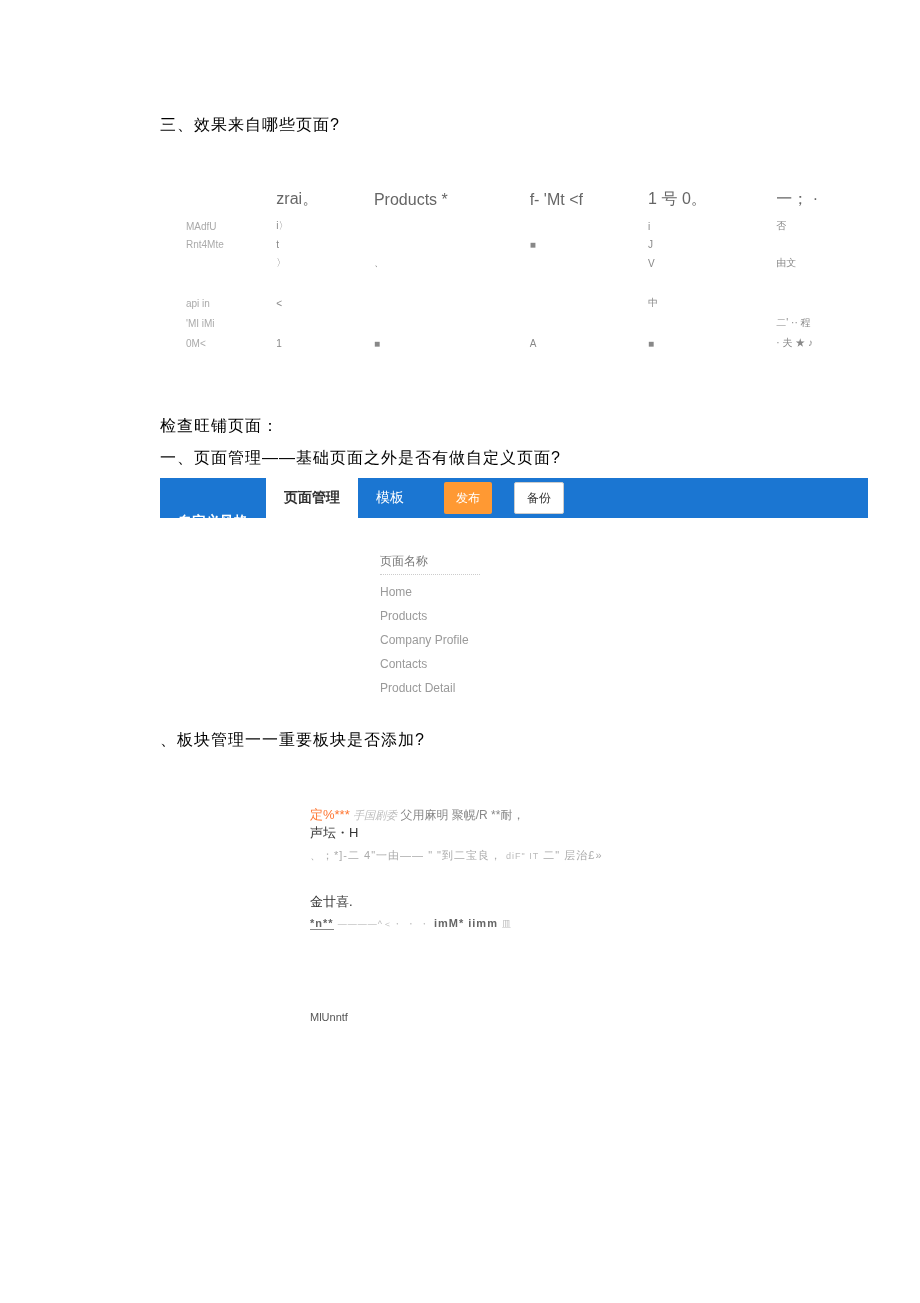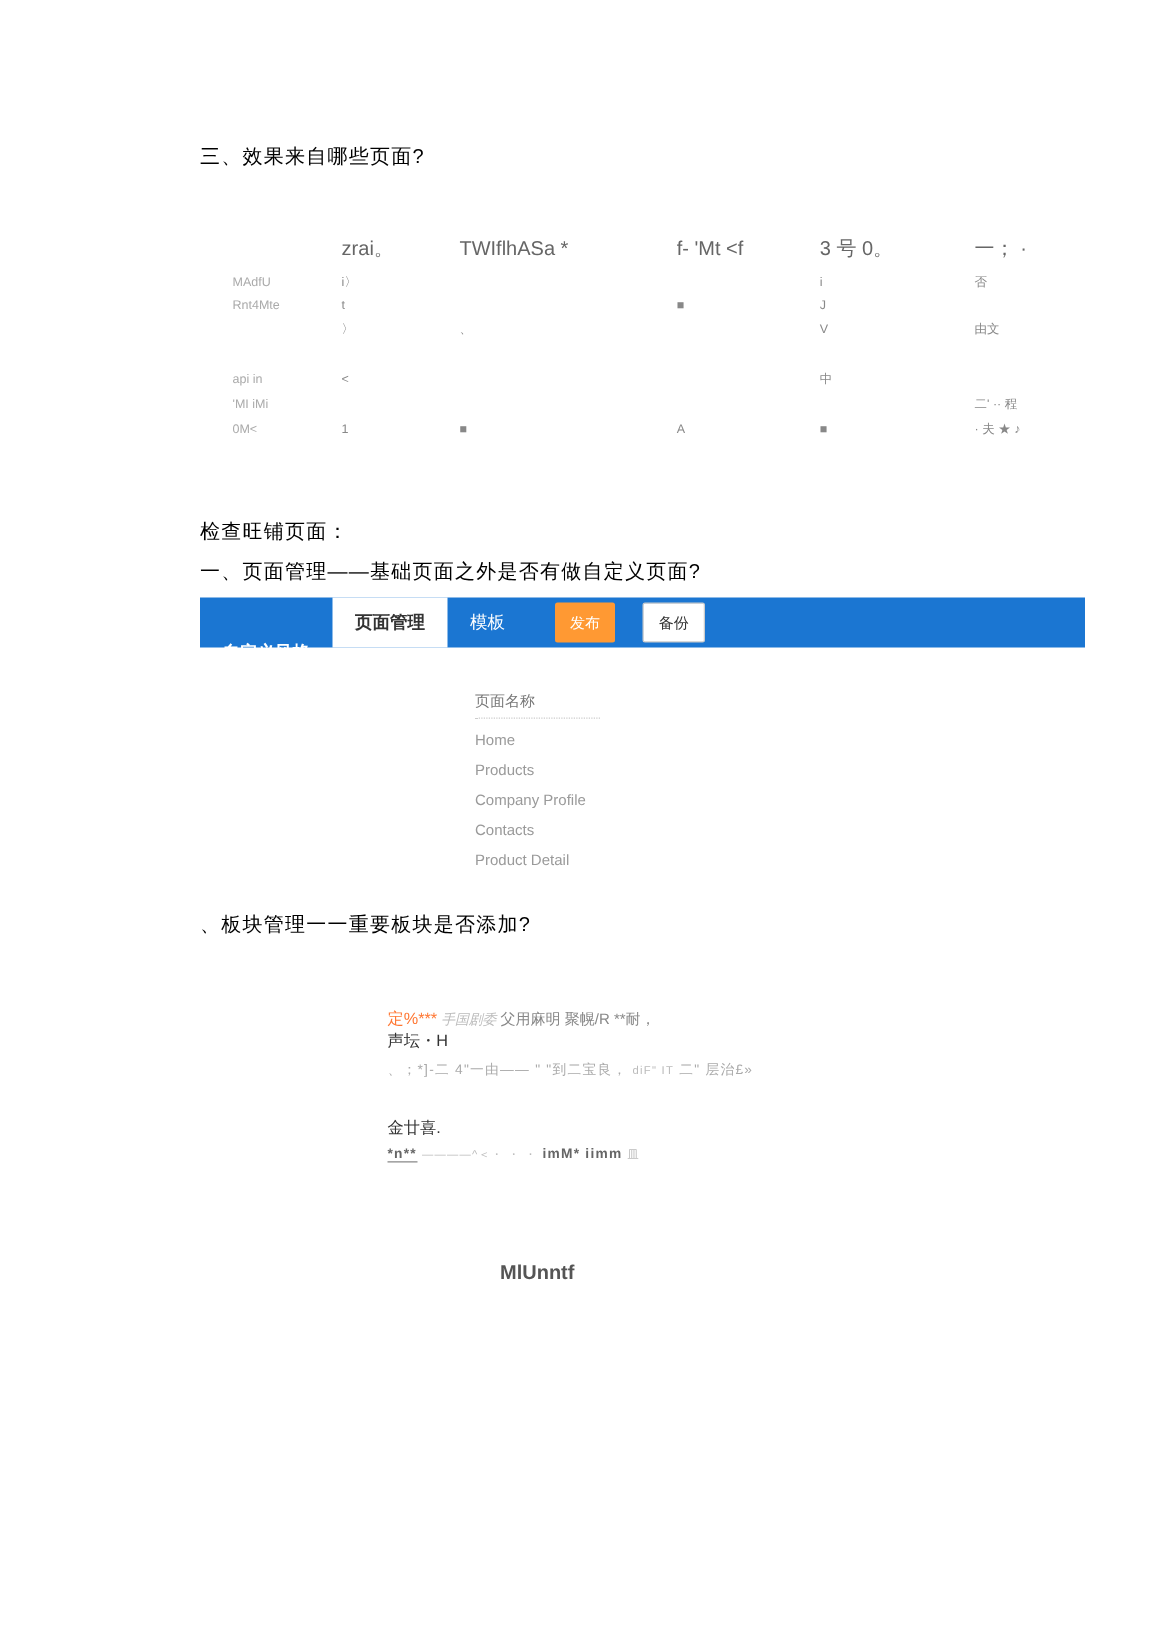--- a/index.html
+++ b/index.html
@@ -76,38 +76,38 @@
     .page-list .list-item { margin-bottom: 10px; color: #9a9a9a; }
     .sub-heading { margin-top: 35px; margin-bottom: 55px; letter-spacing: 1px; }
     .module-section { margin-left: 150px; margin-right: 150px; }
     .module-line1 { font-size: 12px; color: #888; }
     .module-line1 .orange { color: #ff7733; font-size: 13px; }
     .module-line1 .italic { font-style: italic; color: #bbb; font-size: 11px; }
     .module-subtitle { font-size: 13px; color: #333; margin-bottom: 6px; }
     .module-garbled { font-size: 11px; color: #aaa; margin-bottom: 30px; letter-spacing: 1px; }
     .module-garbled .smallgray { color: #bbb; font-size: 9px; }
     .module-garbled .darker { color: #666; font-weight: bold; }
-    .module-bottom { font-size: 16px; color: #555; font-weight: bold; margin-top: 80px; margin-left: 90px; }
+    .module-bottom { font-size: 11px; color: #555; font-weight: normal; margin-top: 80px; }
   </style>
 </head>
 <body>
 
 <div class="content">
 
   <p class="heading">三、效果来自哪些页面?</p>
 
   <div class="table-wrap">
     <table class="blurry">
       <tbody>
           <tr class="row-head">
         <td></td>
         <td>zrai。</td>
-        <td>TWIflhASa *</td>
+        <td>Products *</td>
         <td>f- 'Mt &lt;f</td>
-        <td>3 号 0。</td>
+        <td>1 号 0。</td>
         <td>一；  ·</td>
       </tr>
       <tr>
         <td class="c-label">MAdfU</td>
         <td>i〉</td>
         <td></td>
         <td></td>
         <td>i</td>
         <td>否</td>
       </tr>

